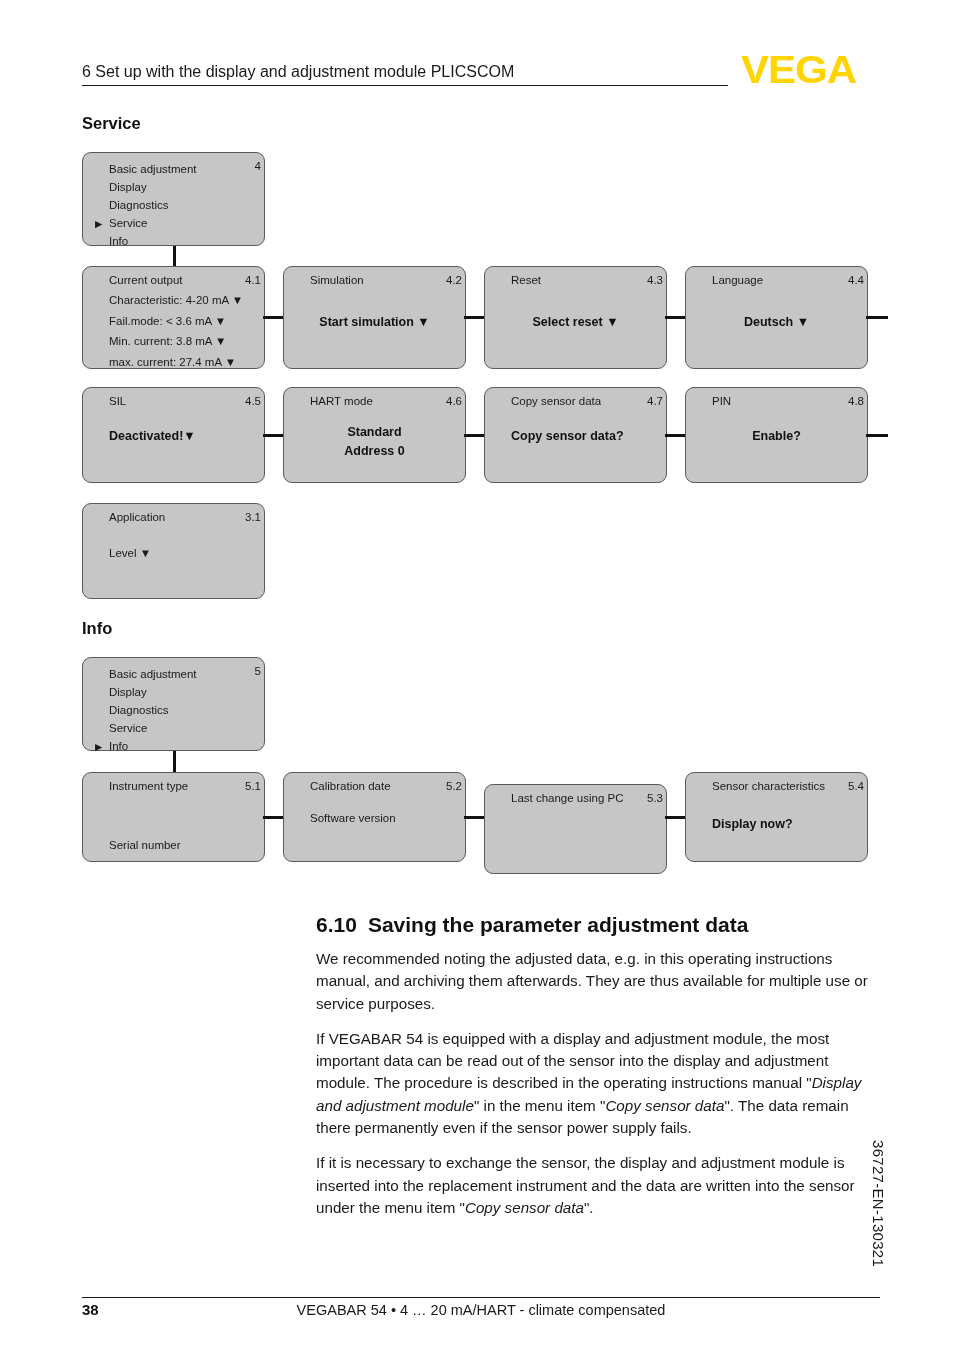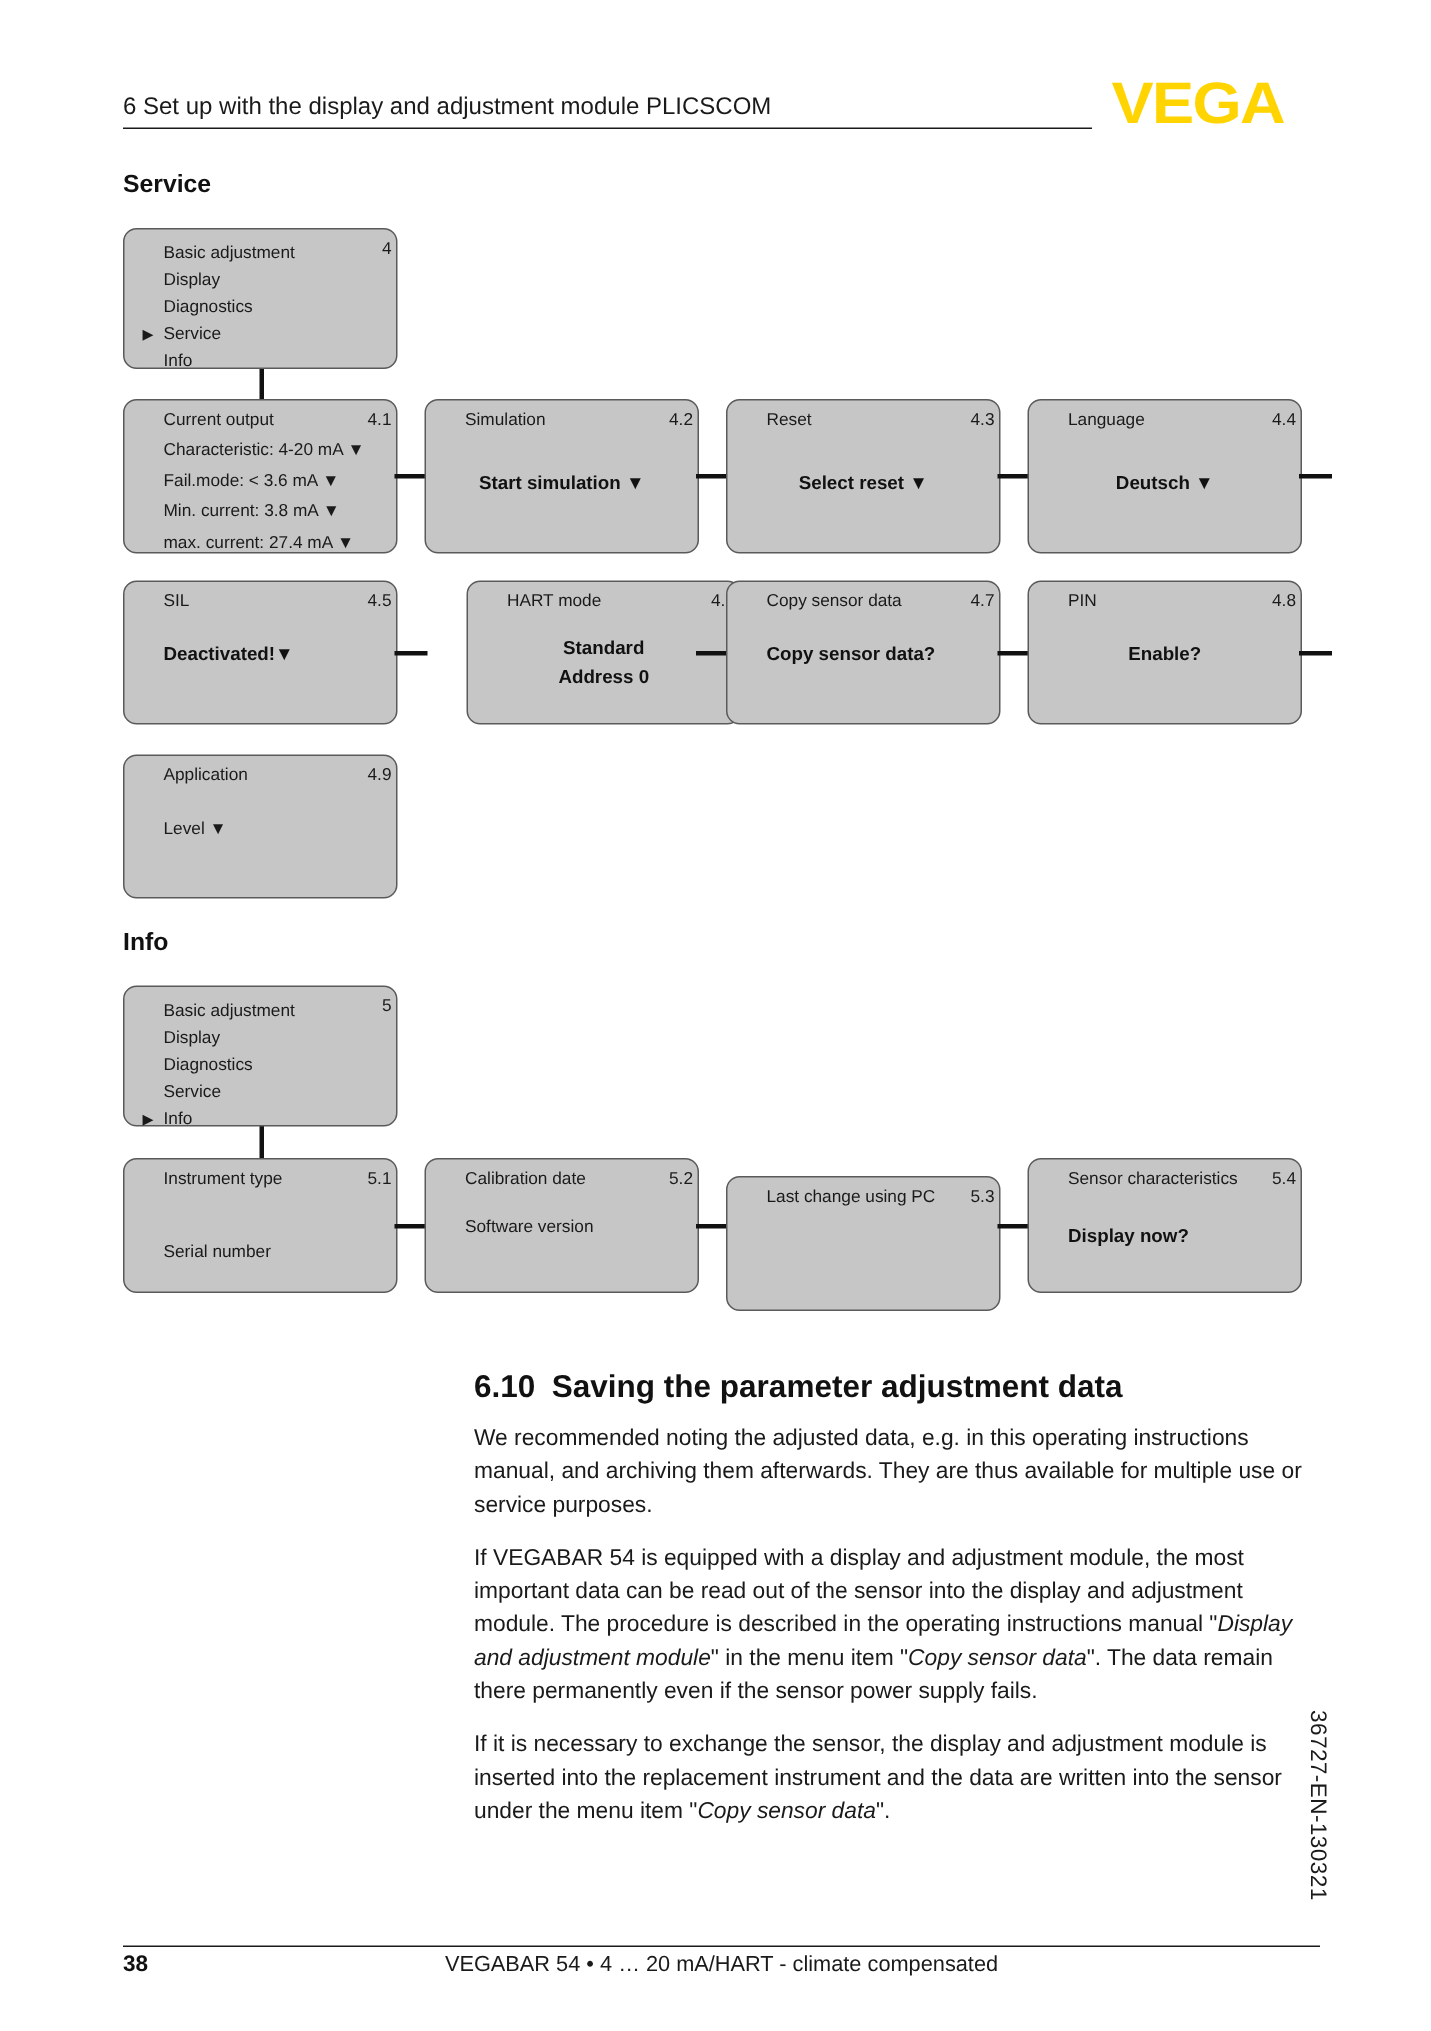--- a/index.html
+++ b/index.html
@@ -269,21 +269,21 @@
 </div>
 <div class="conn-h" style="left:866px; top:316px; width:22px;"></div>
 
 <div class="box" style="left:82px; top:387px; width:183px; height:96px;">
   <div class="bx-head">SIL</div>
   <div class="bx-num">4.5</div>
   <div class="left-strong" style="top:41px;">Deactivated!▼</div>
 </div>
 <div class="conn-h" style="left:263px; top:434px; width:22px;"></div>
 
-<div class="box" style="left:283px; top:387px; width:183px; height:96px;margin-left:28px;">
+<div class="box" style="left:283px; top:387px; width:183px; height:96px;">
   <div class="bx-head">HART mode</div>
   <div class="bx-num">4.6</div>
   <div class="center-strong" style="top:37px;">Standard</div>
   <div class="center-strong" style="top:56px;">Address 0</div>
 </div>
 <div class="conn-h" style="left:464px; top:434px; width:22px;"></div>
 
 <div class="box" style="left:484px; top:387px; width:183px; height:96px;">
   <div class="bx-head">Copy sensor data</div>
   <div class="bx-num">4.7</div>
@@ -293,21 +293,21 @@
 
 <div class="box" style="left:685px; top:387px; width:183px; height:96px;">
   <div class="bx-head">PIN</div>
   <div class="bx-num">4.8</div>
   <div class="center-strong" style="top:41px;">Enable?</div>
 </div>
 <div class="conn-h" style="left:866px; top:434px; width:22px;"></div>
 
 <div class="box" style="left:82px; top:503px; width:183px; height:96px;">
   <div class="bx-head">Application</div>
-  <div class="bx-num">4.9</div>
+  <div class="bx-num">3.1</div>
   <div class="left-plain" style="top:43px;">Level ▼</div>
 </div>
 
 <div class="section-title" id="title-info">Info</div>
 
 <div class="conn-v" style="left:173px; top:750px; height:24px;"></div>
 
 <div class="box" style="left:82px; top:657px; width:183px; height:94px;">
   <div class="bx-num">5</div>
   <div class="menu-list">
@@ -315,21 +315,21 @@
     <div class="mi">Display</div>
     <div class="mi">Diagnostics</div>
     <div class="mi">Service</div>
     <div class="mi sel">Info</div>
   </div>
 </div>
 
 <div class="box" style="left:82px; top:772px; width:183px; height:90px;">
   <div class="bx-head">Instrument type</div>
   <div class="bx-num">5.1</div>
-  <div class="left-plain" style="top:56px;text-align:right;">Serial number</div>
+  <div class="left-plain" style="top:66px;text-align:right;">Serial number</div>
 </div>
 <div class="conn-h" style="left:263px; top:816px; width:22px;"></div>
 
 <div class="box" style="left:283px; top:772px; width:183px; height:90px;">
   <div class="bx-head">Calibration date</div>
   <div class="bx-num">5.2</div>
   <div class="left-plain" style="top:39px;">Software version</div>
 </div>
 <div class="conn-h" style="left:464px; top:816px; width:22px;"></div>
 

